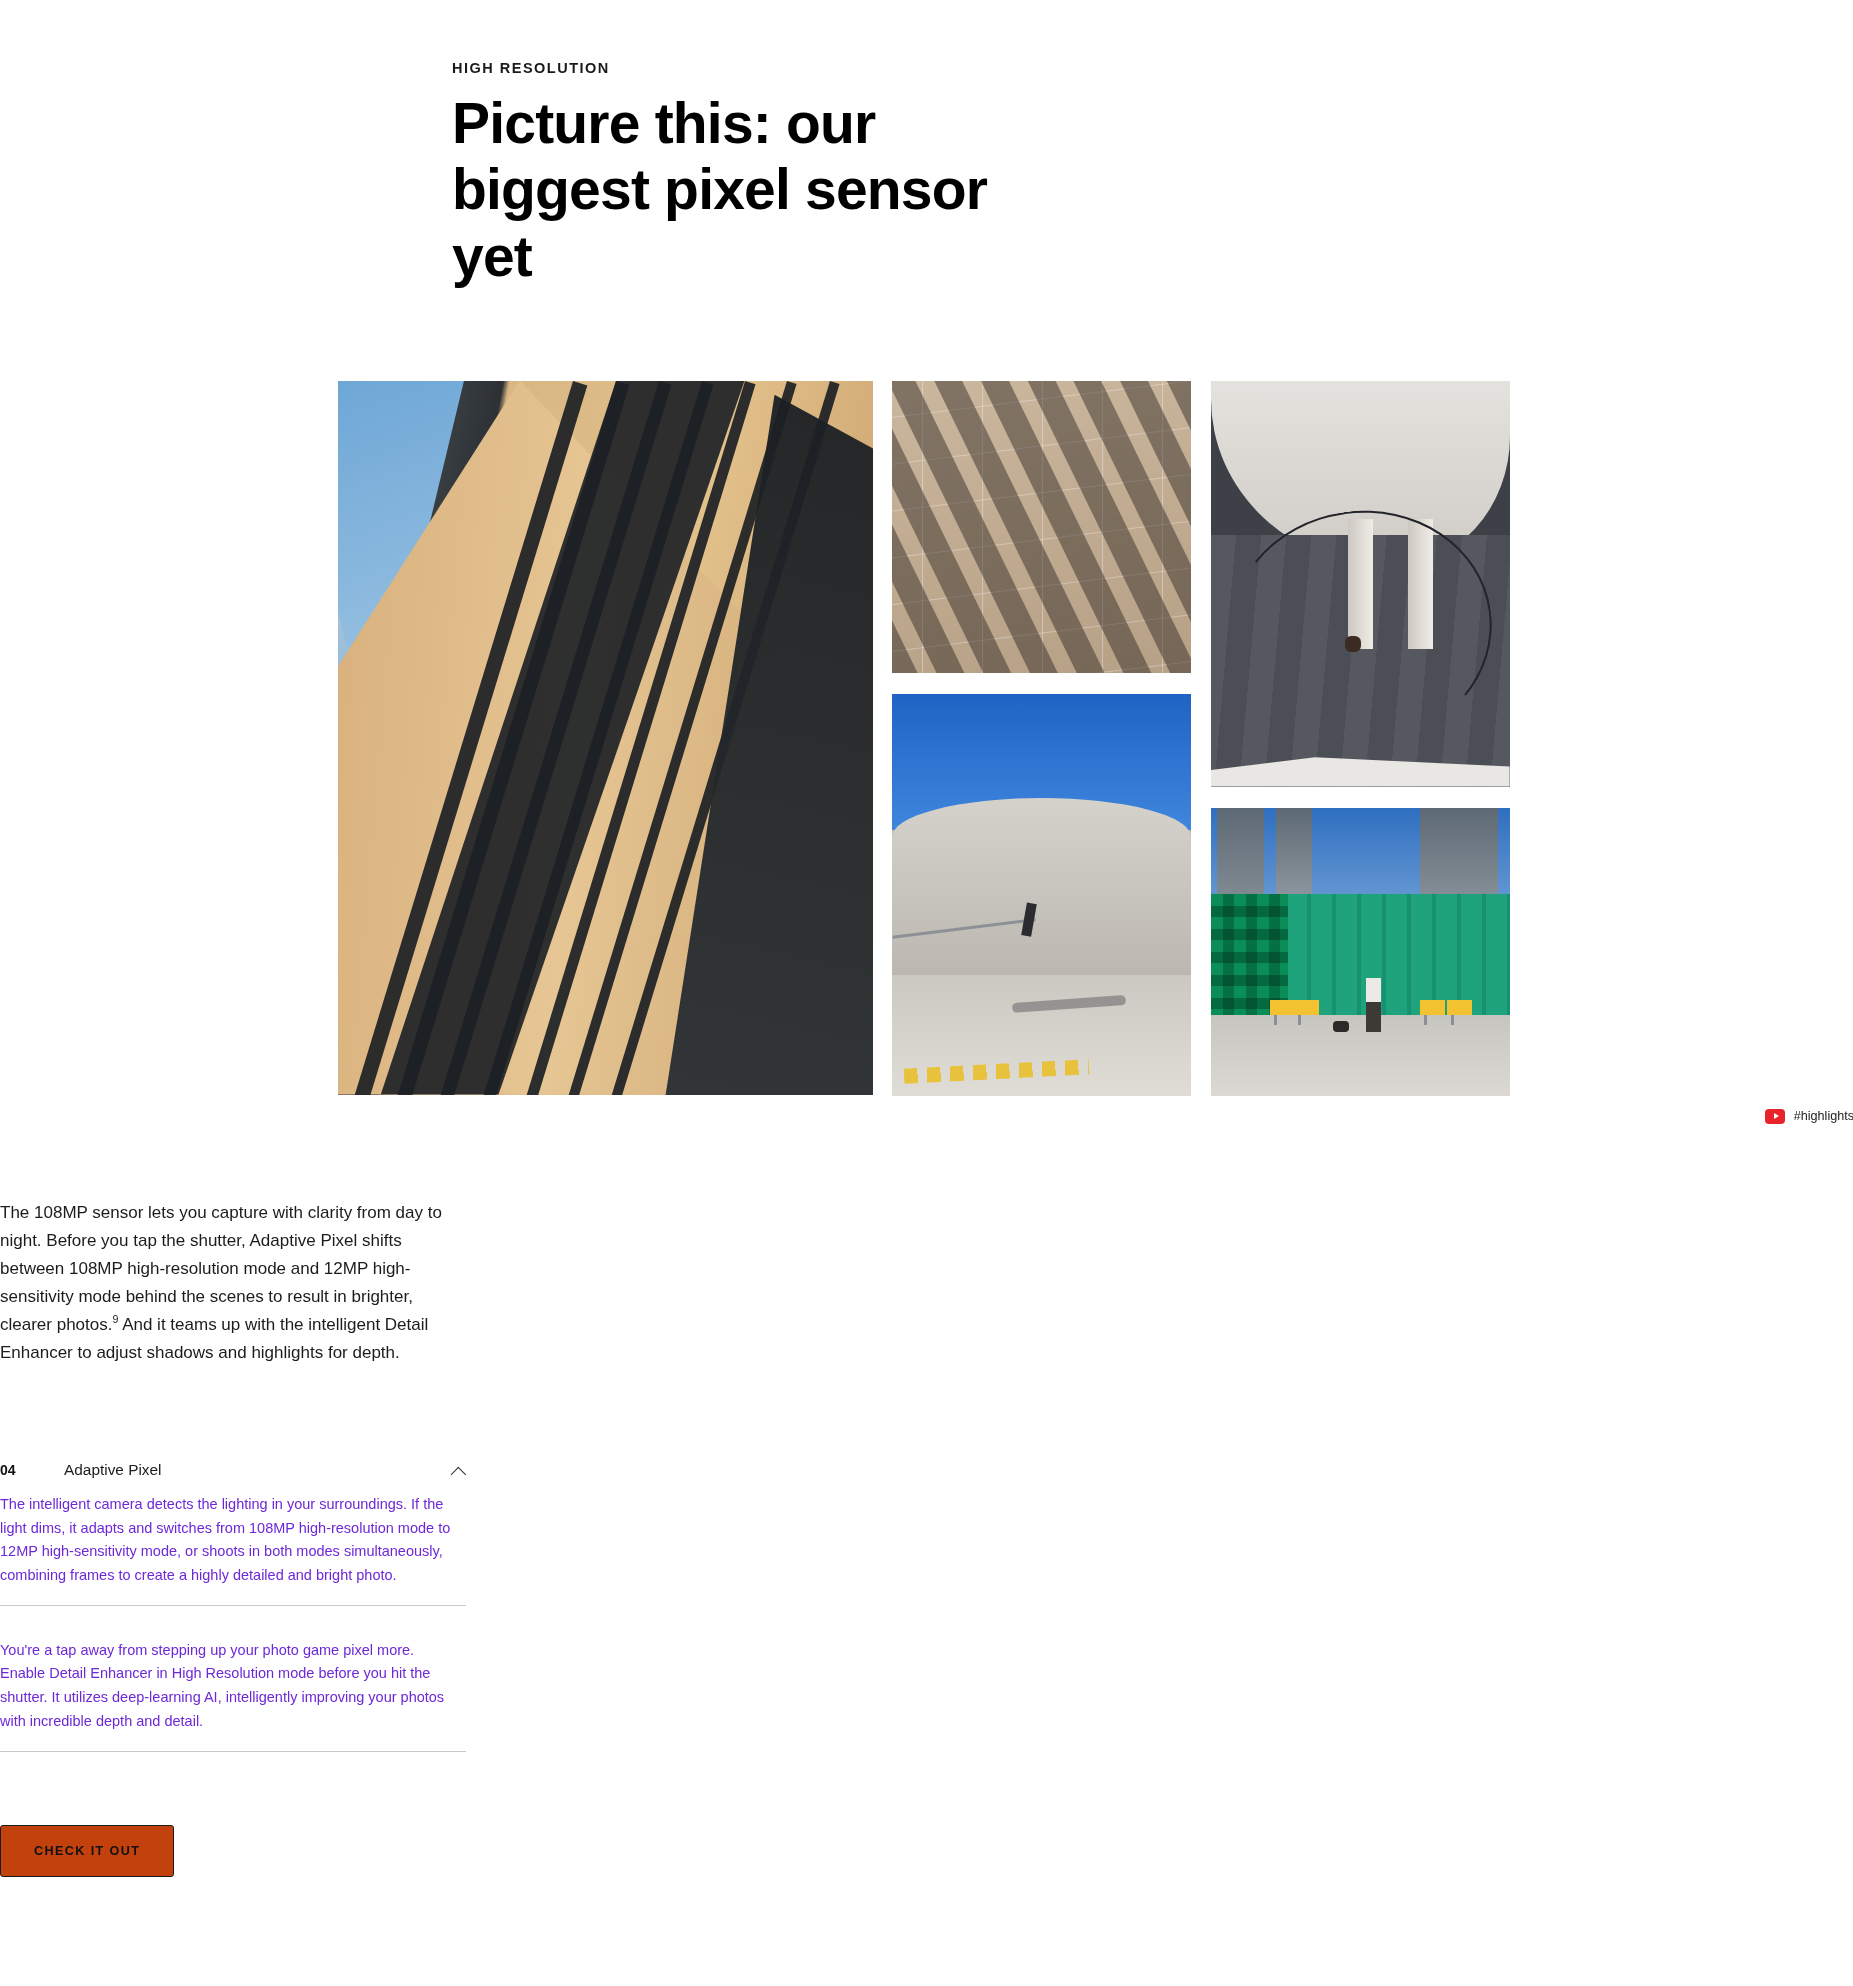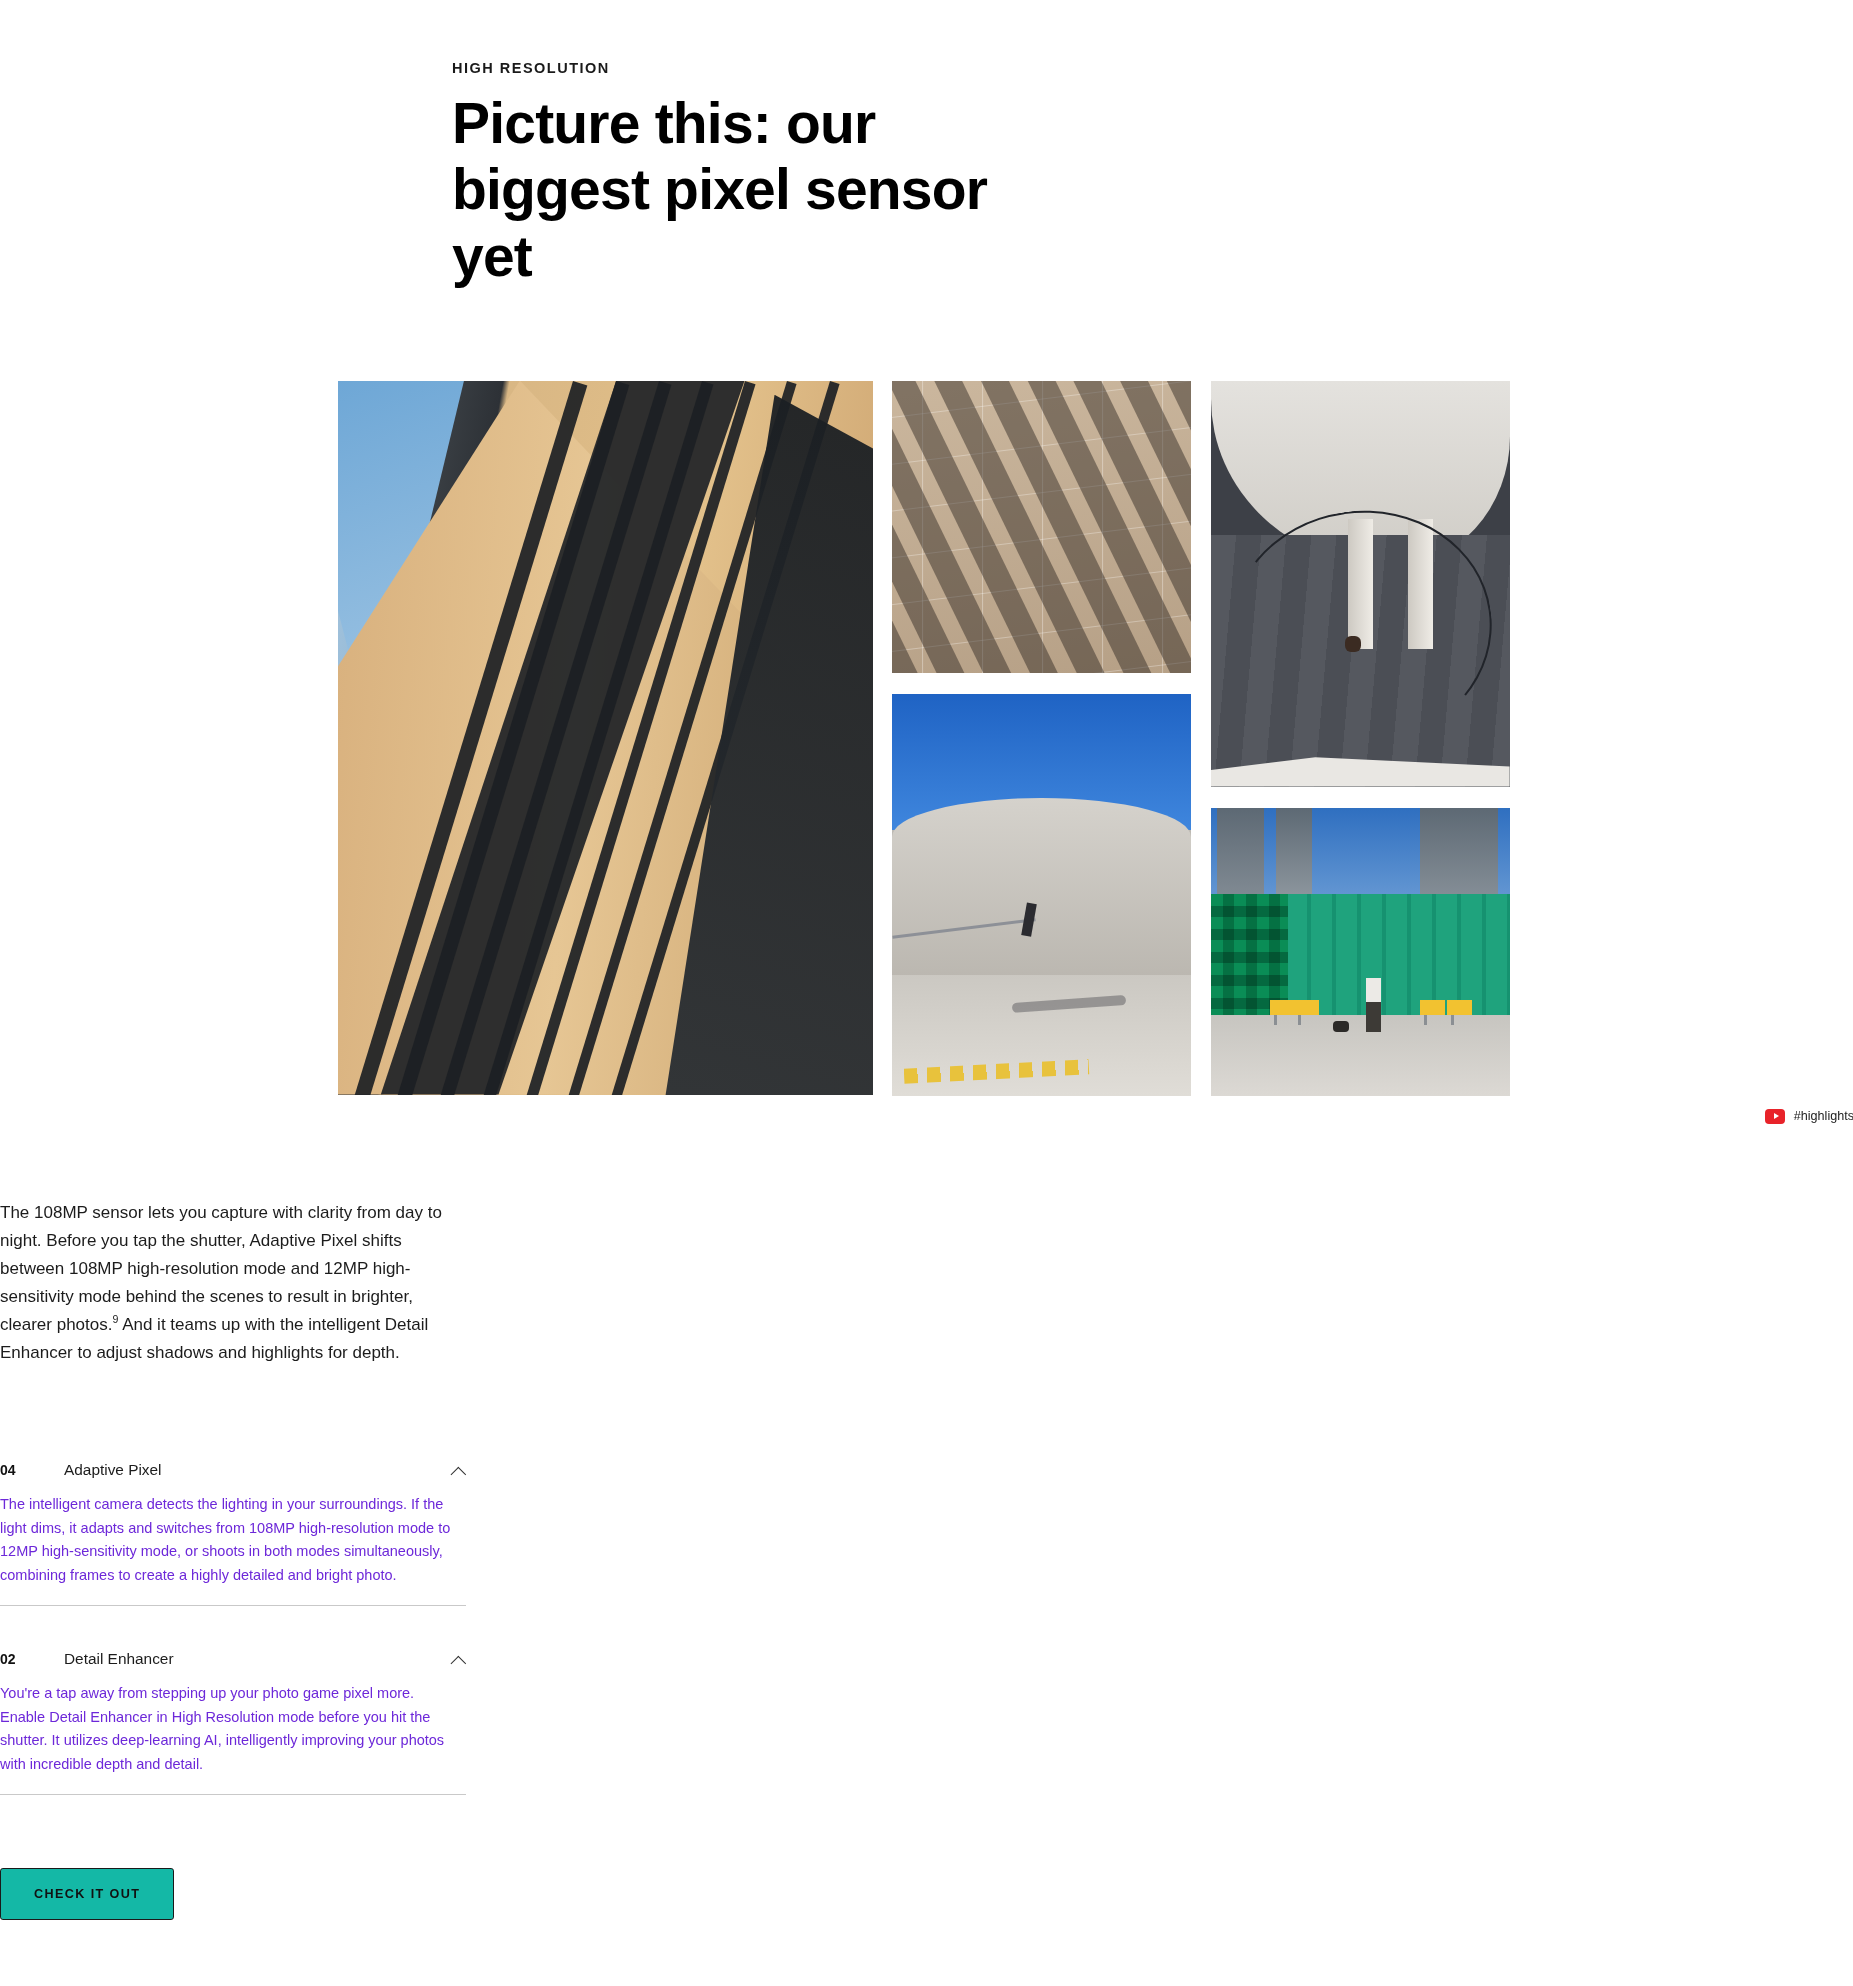--- a/index.html
+++ b/index.html
@@ -288,21 +288,21 @@
   }
   .acc-body {
     font-size: 14.5px; line-height: 1.63; color: #6d28d9;
     padding-right: 5.8px;
   }
 
   .cta-wrap { margin-top: 73px; }
   .cta-button {
     display: inline-block;
     border: 1px solid #1a1a1a;
-    background: #14b8a6;
+    background: #c2410c;
     color: #111;
     font-size: 12.6px;
     font-weight: bold;
     letter-spacing: 1.4px;
     padding: 18.3px 33px;
     border-radius: 2.9px;
     cursor: pointer;
     font-family: "Liberation Sans", sans-serif;
   }
 </style>
@@ -408,25 +408,20 @@
       <div class="acc-item">
         <div class="acc-head">
           <span class="acc-num">04</span>
           <span class="acc-title">Adaptive Pixel</span>
           <span class="acc-chevron"></span>
         </div>
         <div class="acc-body">The intelligent camera detects the lighting in your surroundings. If the light dims, it adapts and switches from 108MP high-resolution mode to 12MP high-sensitivity mode, or shoots in both modes simultaneously, combining frames to create a highly detailed and bright photo.</div>
       </div>
 
       <div class="acc-item">
-        <div class="acc-head">
-          <span class="acc-num">02</span>
-          <span class="acc-title">Detail Enhancer</span>
-          <span class="acc-chevron"></span>
-        </div>
         <div class="acc-body">You're a tap away from stepping up your photo game pixel more. Enable Detail Enhancer in High Resolution mode before you hit the shutter. It utilizes deep-learning AI, intelligently improving your photos with incredible depth and detail.</div>
       </div>
 
     </div>
 
     <div class="cta-wrap">
       <button class="cta-button">CHECK IT OUT</button>
     </div>
   </div>
 

